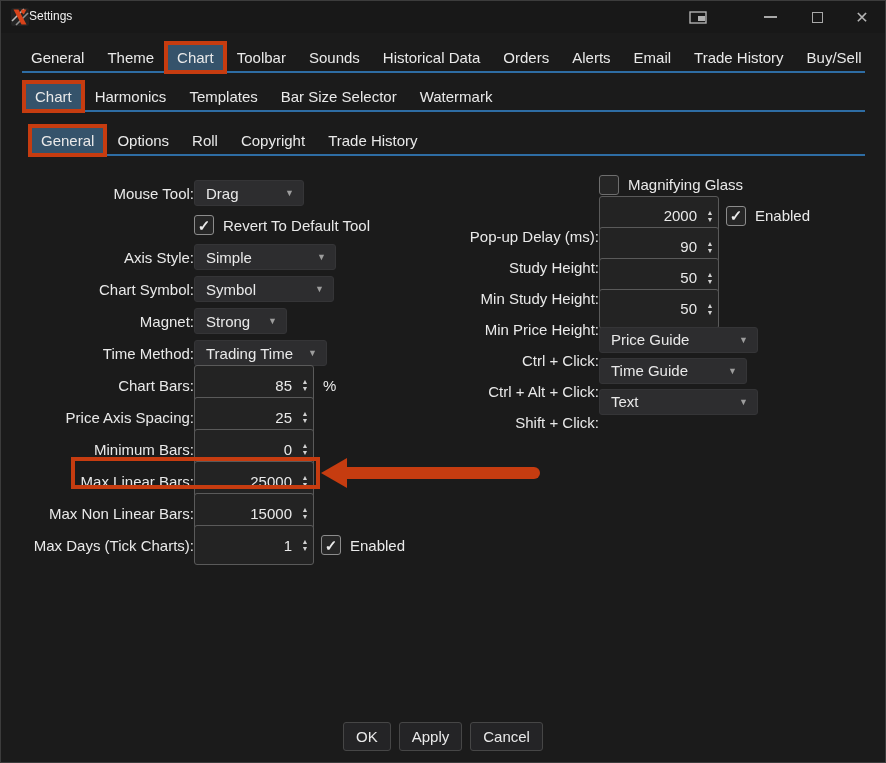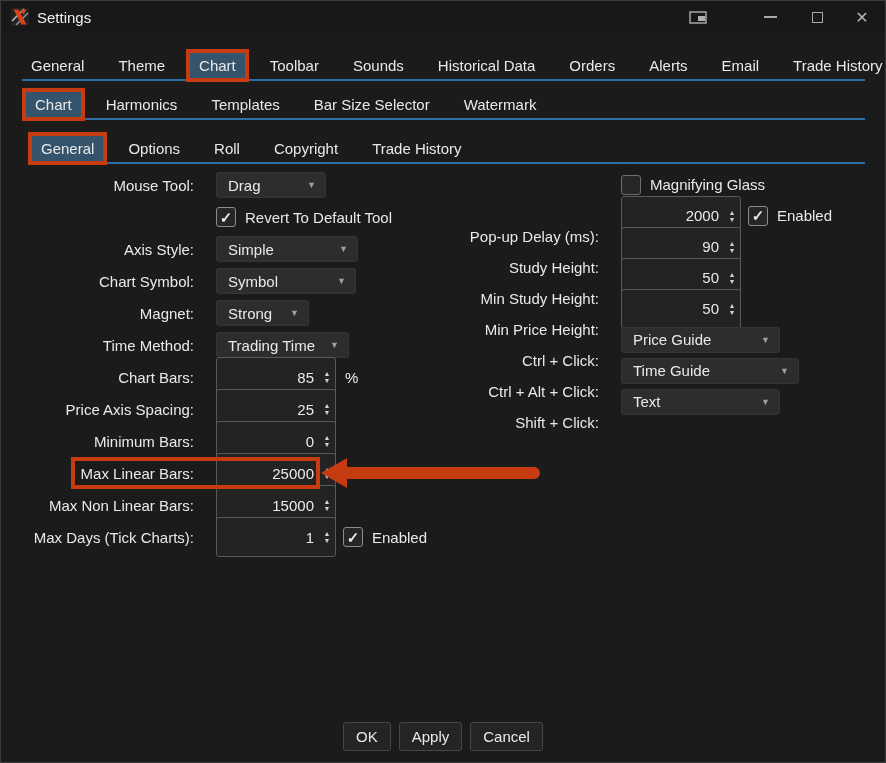--- a/index.html
+++ b/index.html
@@ -19,47 +19,47 @@
   *{box-sizing:border-box;}
   body{margin:0;background:#000;}
   .window{
     position:relative;width:886px;height:763px;background:var(--bg);
     border:1px solid #3c3c3c;overflow:hidden;
     font-family:"Liberation Sans",sans-serif;color:var(--text);
   }
   
   .titlebar{position:absolute;top:0;left:0;right:0;height:32px;background:var(--titlebar);}
   .app-logo{position:absolute;left:10px;top:7px;width:18px;height:18px;}
-  .title-text{position:absolute;left:36px;top:8px;font-size:15px;color:#f0f0f0;}
+  .title-text{position:absolute;left:28px;top:8px;font-size:12px;color:#f0f0f0;}
   .tb-ctl{position:absolute;display:flex;align-items:center;justify-content:center;color:var(--muted);}
   .pip{left:687px;top:8px;width:22px;height:16px;}
   .minimize{left:761px;top:9px;width:16px;height:14px;}
   .minimize span{display:block;width:13px;height:2px;background:#a8a8a8;}
   .maximize{left:808px;top:9px;width:16px;height:14px;}
   .maximize span{display:block;width:11px;height:11px;border:1px solid #a8a8a8;}
   .close{left:851px;top:5px;width:20px;height:22px;font-size:16px;color:#b4b4b4;}
   
-  .tabrow{position:absolute;left:21px;right:20px;display:flex;align-items:flex-end;gap:16px;border-bottom:2px solid var(--underline);margin-top:8px;}
+  .tabrow{position:absolute;left:21px;right:20px;display:flex;align-items:flex-end;gap:5px;border-bottom:2px solid var(--underline);}
   .tabrow1{top:40px;height:32px;}
   .tabrow2{top:79px;height:32px;left:25px;}
   .tabrow3{top:122px;height:33px;left:31px;}
   .tab{padding:4px 9px;font-size:15px;white-space:nowrap;cursor:default;margin-bottom:1px;}
   .tab.selected{background:var(--tabblue);}
   .tab.annotated{outline:4px solid var(--red);}
   
   .col{position:absolute;}
-  .col-left{left:0;top:168px;width:440px;}
+  .col-left{left:0;top:176px;width:440px;}
   .col-right{left:440px;top:168px;width:446px;}
   .frow{display:flex;align-items:center;}
   .col-left .frow{height:32px;}
   .col-right .frow{height:31px;}
   .flabel{font-size:15px;text-align:right;flex:0 0 auto;}
   .col-left .flabel{width:193px;}
   .col-right .flabel{width:158px;margin-top:42px;}
-  .fctl{margin-left:22px;display:flex;align-items:center;}
+  .fctl{margin-left:0;display:flex;align-items:center;}
   .dropdown{
     height:26px;background:var(--dropbg);border:1px solid #353537;border-radius:3px;
     display:inline-flex;align-items:center;justify-content:space-between;
     padding:0 9px 0 11px;font-size:15px;
   }
   .caret{font-size:9px;color:#9d9d9d;margin-left:10px;}
   .spinner{
     height:40px;width:120px;background:var(--fieldbg);
     border:1px solid var(--fieldborder);border-radius:3px;
     display:inline-flex;align-items:center;
@@ -382,21 +382,21 @@
           <div class="dropdown" style="width:159px">
         <span>Price Guide</span>
         <span class="caret">▼</span>
       </div>
         </div>
     </div>
 
     <div class="frow">
       <div class="flabel">Ctrl + Alt + Click:</div>
       <div class="fctl">
-          <div class="dropdown" style="width:178px">
+          <div class="dropdown" style="width:148px">
         <span>Time Guide</span>
         <span class="caret">▼</span>
       </div>
         </div>
     </div>
 
     <div class="frow">
       <div class="flabel">Shift + Click:</div>
       <div class="fctl">
           <div class="dropdown" style="width:159px">

